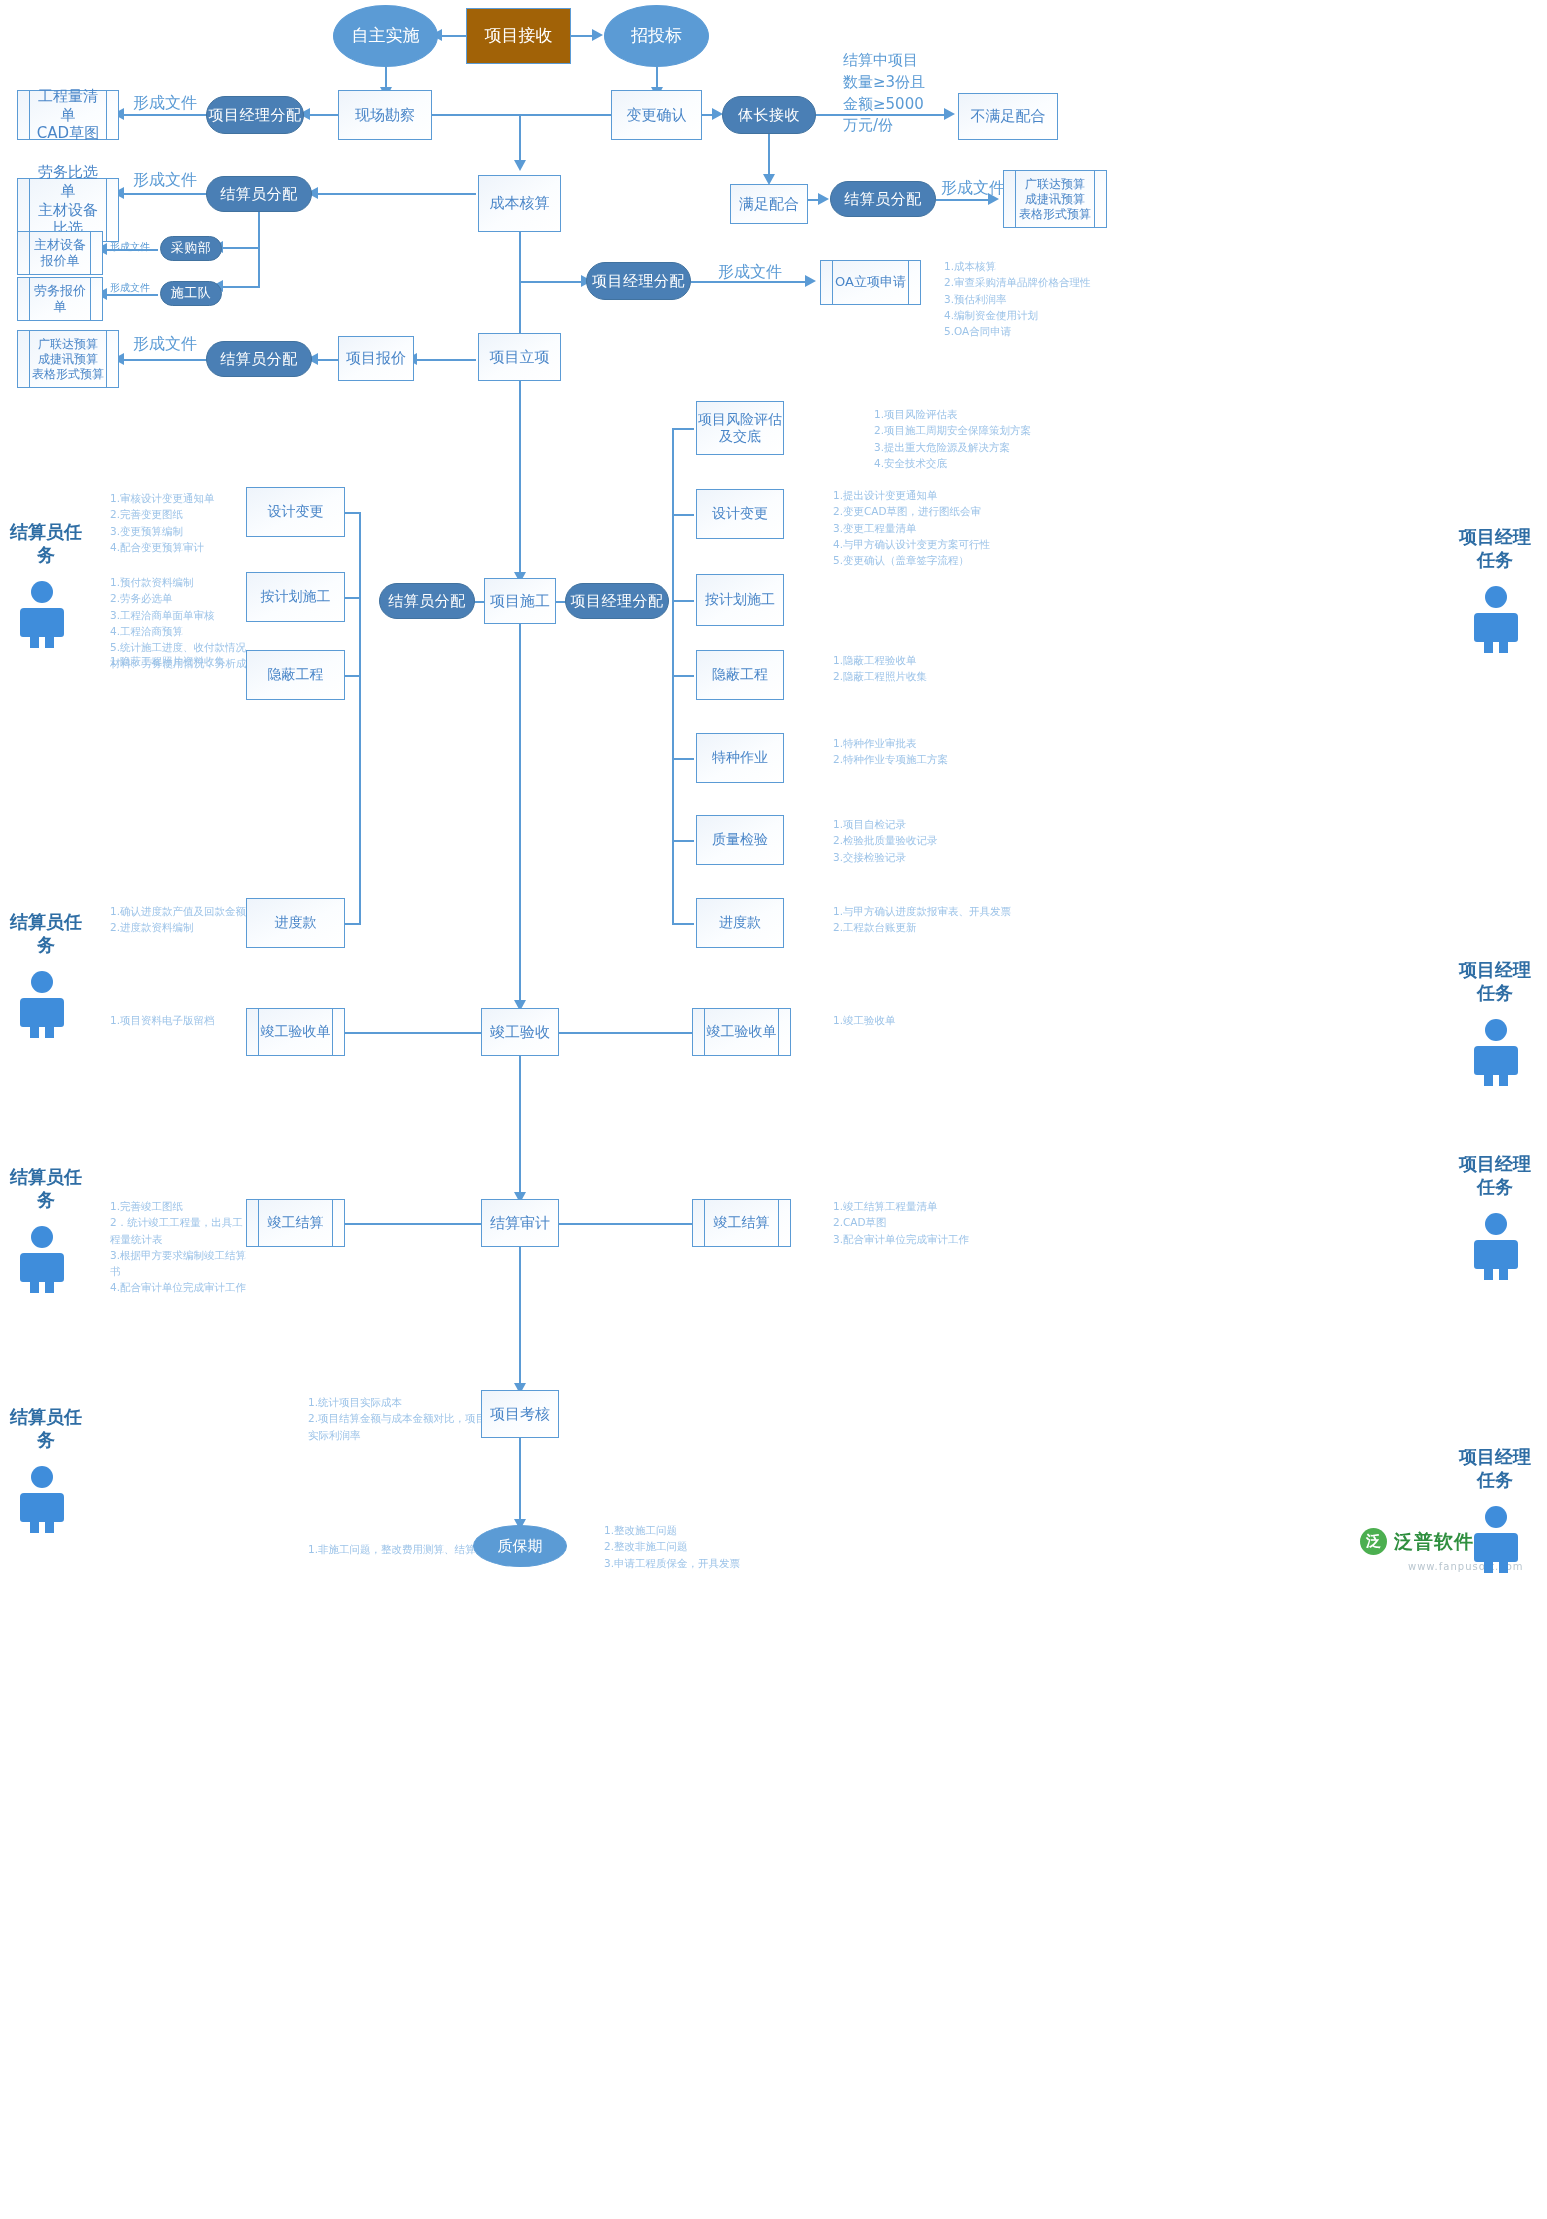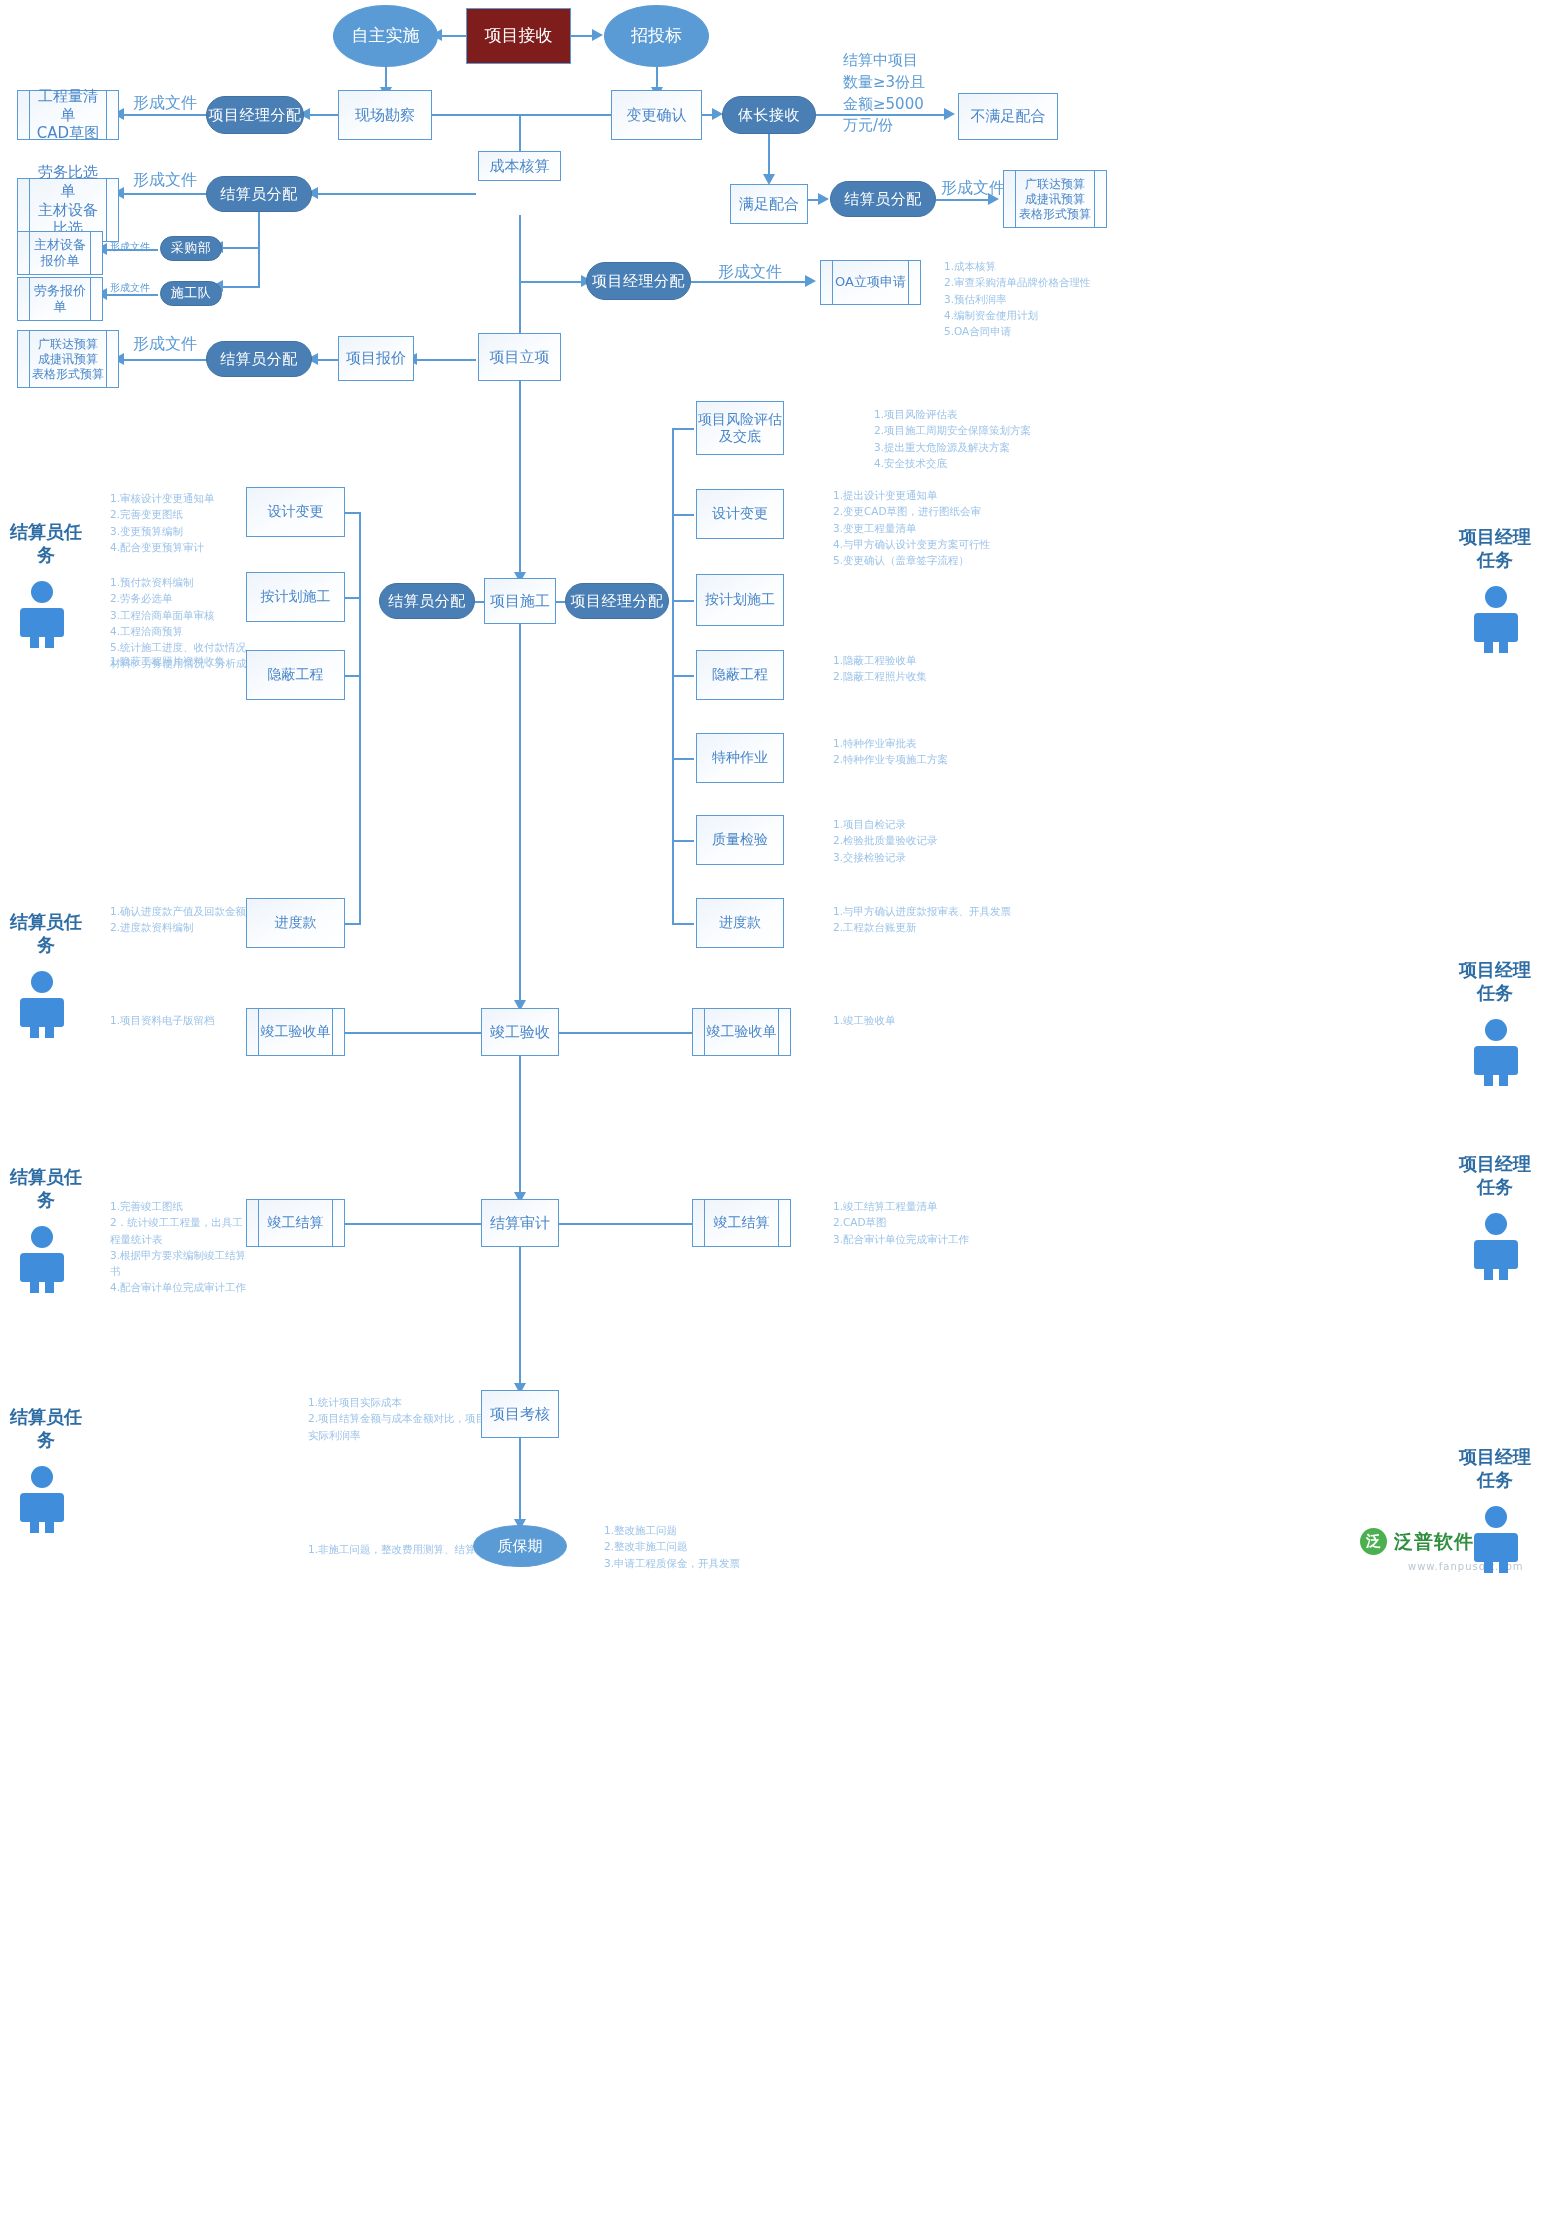--- a/index.html
+++ b/index.html
@@ -48,21 +48,21 @@
   .ellipse {
     background:#5b9bd5;
     border:1px solid #5b9bd5;
     border-radius:50%;
     color:#ffffff;
     font-size:17px;
   }
 
   
   .solid-rect {
-    background:#7f1d1d;
+    background:#a16207;
     border:1px solid #5b9bd5;
     color:#ffffff;
     font-size:17px;
   }
 
   
   .docbox {
     border:1.3px solid #5b9bd5;
     background:linear-gradient(to bottom right,#eef4fb 0%,#fbfdff 60%,#ffffff 100%);
     color:#4a86c8;
@@ -211,21 +211,21 @@
   <div class="arw arw-d" style="left:763px;top:174px;"></div>
 
   <div class="node docbox" style="left: 17px; top: 178px; width: 102px; height: 64px; white-space: pre-line;">劳务比选单
 主材设备比选
 单</div>
 
   <div class="edgelbl" style="left:133px;top:170px;">形成文件</div>
 
   <div class="node role" style="left:206px;top:176px;width:106px;height:36px;">结算员分配</div>
 
-  <div class="node proc" style="left:478px;top:151px;width:83px;height:30px;">成本核算</div>
+  <div class="node proc" style="left:478px;top:175px;width:83px;height:57px;">成本核算</div>
 
   <div class="node proc" style="left:730px;top:184px;width:78px;height:40px;">满足配合</div>
 
   <div class="node role" style="left:830px;top:181px;width:106px;height:36px;">结算员分配</div>
 
   <div class="edgelbl" style="left:941px;top:178px;">形成文件</div>
 
   <div class="node docbox" style="left: 1003px; top: 170px; width: 104px; height: 58px; font-size: 12px; white-space: pre-line;">广联达预算
 成捷讯预算
 表格形式预算</div>

